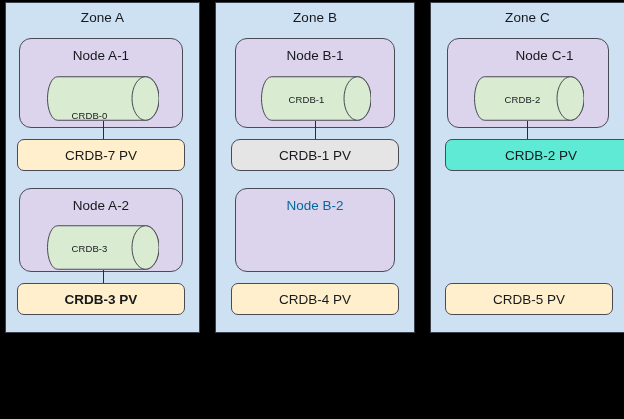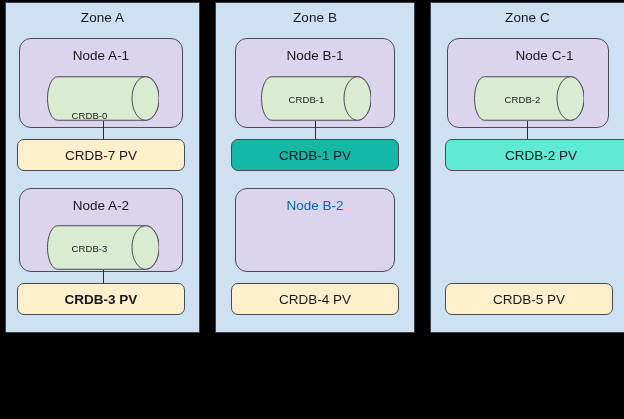--- a/index.html
+++ b/index.html
@@ -121,21 +121,21 @@
       <div class="node-title" style="color: rgb(22, 25, 29);">Node B-1</div>
     </div>
     <div class="cyl" style="left: 258px; top: 76px; width: 110px; height: 45px;">
       <svg width="110" height="45" viewBox="0 0 110 45">
         <path d="M 10.625 0.75 H 96.5 A 13.5 21.75 0 0 1 96.5 44.25 H 10.625 A 10.125 21.75 0 0 1 10.625 0.75 Z" fill="#d9ebd1" stroke="#4a4a55" stroke-width="1"></path>
         <ellipse cx="96.5" cy="22.5" rx="13.5" ry="21.75" fill="#d9ebd1" stroke="#4a4a55" stroke-width="1"></ellipse>
       </svg>
       <div class="cyl-label" style="width: 91px;">CRDB-1</div>
     </div>
     <div class="connector" style="left: 312px; top: 121px; height: 18px; border-left-color: rgb(43, 43, 51);"></div>
-    <div class="pv" style="left: 228px; top: 139px; width: 168px; height: 32px; background: #14b8a6; border-color: rgb(74, 74, 85);">
+    <div class="pv" style="left: 228px; top: 139px; width: 168px; height: 32px; background: #e5e5e5; border-color: rgb(74, 74, 85); border-radius: 9px;">
       <div class="pv-label" style="color: rgb(22, 25, 29);">CRDB-1 PV</div>
     </div>
     <div class="node" style="left: 232px; top: 188px; width: 160px; height: 84px; background: rgb(220, 211, 236); border-color: rgb(74, 74, 85);">
       <div class="node-title" style="color: #0369a1;">Node B-2</div>
     </div>
     <div class="pv" style="left: 228px; top: 283px; width: 168px; height: 32px; background: rgb(255, 239, 204); border-color: rgb(74, 74, 85);">
       <div class="pv-label" style="color: rgb(22, 25, 29);">CRDB-4 PV</div>
     </div>
     <div class="zone" style="left: 427px; top: 2px; width: 195px; height: 331px; background: rgb(205, 225, 242); border-color: rgb(59, 63, 74);">
       <div class="zone-title" style="color: rgb(22, 25, 29);">Zone C</div>

